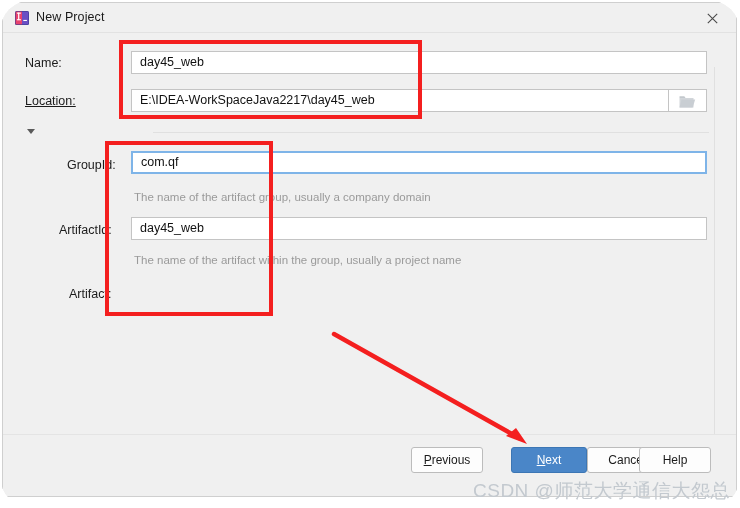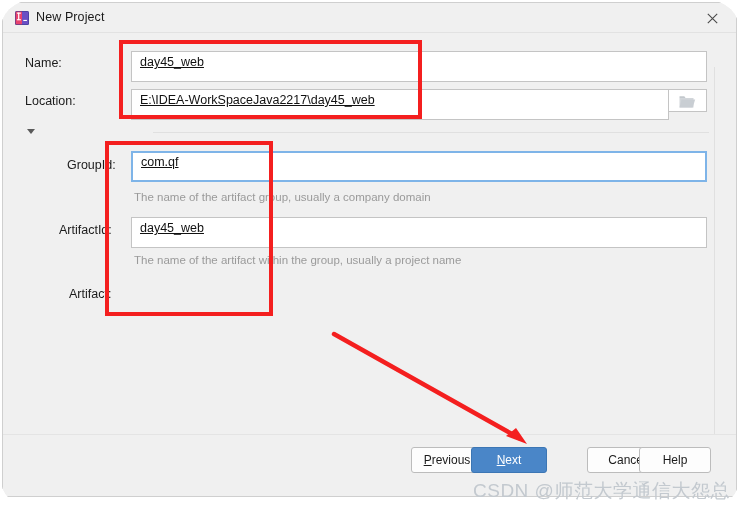--- a/index.html
+++ b/index.html
@@ -91,24 +91,23 @@
 
   .field {
     position: absolute;
     box-sizing: border-box;
     background: #ffffff;
     border: 1px solid #c4c4c4;
     font-size: 12.5px;
     color: #111111;
     padding-left: 8px;
     line-height: 21px;
-    height: 31px;
+    height: 23px;
     overflow: hidden;
     white-space: nowrap;
-    text-decoration: underline;
   }
   .field.focused {
     border: 2px solid #7eb4e8;
     line-height: 19px;
   }
 
   .browse-btn {
     position: absolute;
     left: 666px;
     top: 86px;
@@ -177,20 +176,21 @@
     color: #1b1b1b;
     text-align: center;
     line-height: 24px;
     cursor: default;
     white-space: nowrap;
   }
   .btn.primary {
     background: #4a86c8;
     border: 1px solid #3c76b4;
     color: #ffffff;
+    margin-left: 40px;
   }
   .btn u { text-decoration: underline; }
 
   
   .redbox {
     position: absolute;
     border: 4px solid #f41f1f;
     box-sizing: border-box;
     pointer-events: none;
   }
@@ -240,21 +240,21 @@
       </div>
     </div>
 
     <div class="body-area">
       <div class="right-divider"></div>
     </div>
 
     <div class="row-label" style="left:22px; top:53px;">Name:</div>
     <div class="field" style="left:128px; top:48px; width:576px;" placeholder="">day45_web</div>
 
-    <div class="row-label" style="left:22px; top:91px;">Location:</div>
+    <div class="row-label" style="left:22px; top:91px;text-decoration:underline;">Location:</div>
     <div class="field" style="left:128px; top:86px; width:538px;" placeholder="">E:\IDEA-WorkSpaceJava2217\day45_web</div>
     <div class="browse-btn">
       <svg width="17" height="14" viewBox="0 0 17 14" style="position:absolute;left:10px;top:5px;">
         <path d="M0.5 3 L0.5 12.5 L14.5 12.5 L14.5 3 Z" fill="#d2d6da"></path>
         <path d="M0.5 3 L0.5 1.2 L5.3 1.2 L6.6 3 Z" fill="#c3c8cd"></path>
         <path d="M2.6 4.6 L16.2 4.6 L13.6 12.5 L0.5 12.5 Z" fill="#c9ced3"></path>
       </svg>
     </div>
 
     <div class="section-caret"></div>

